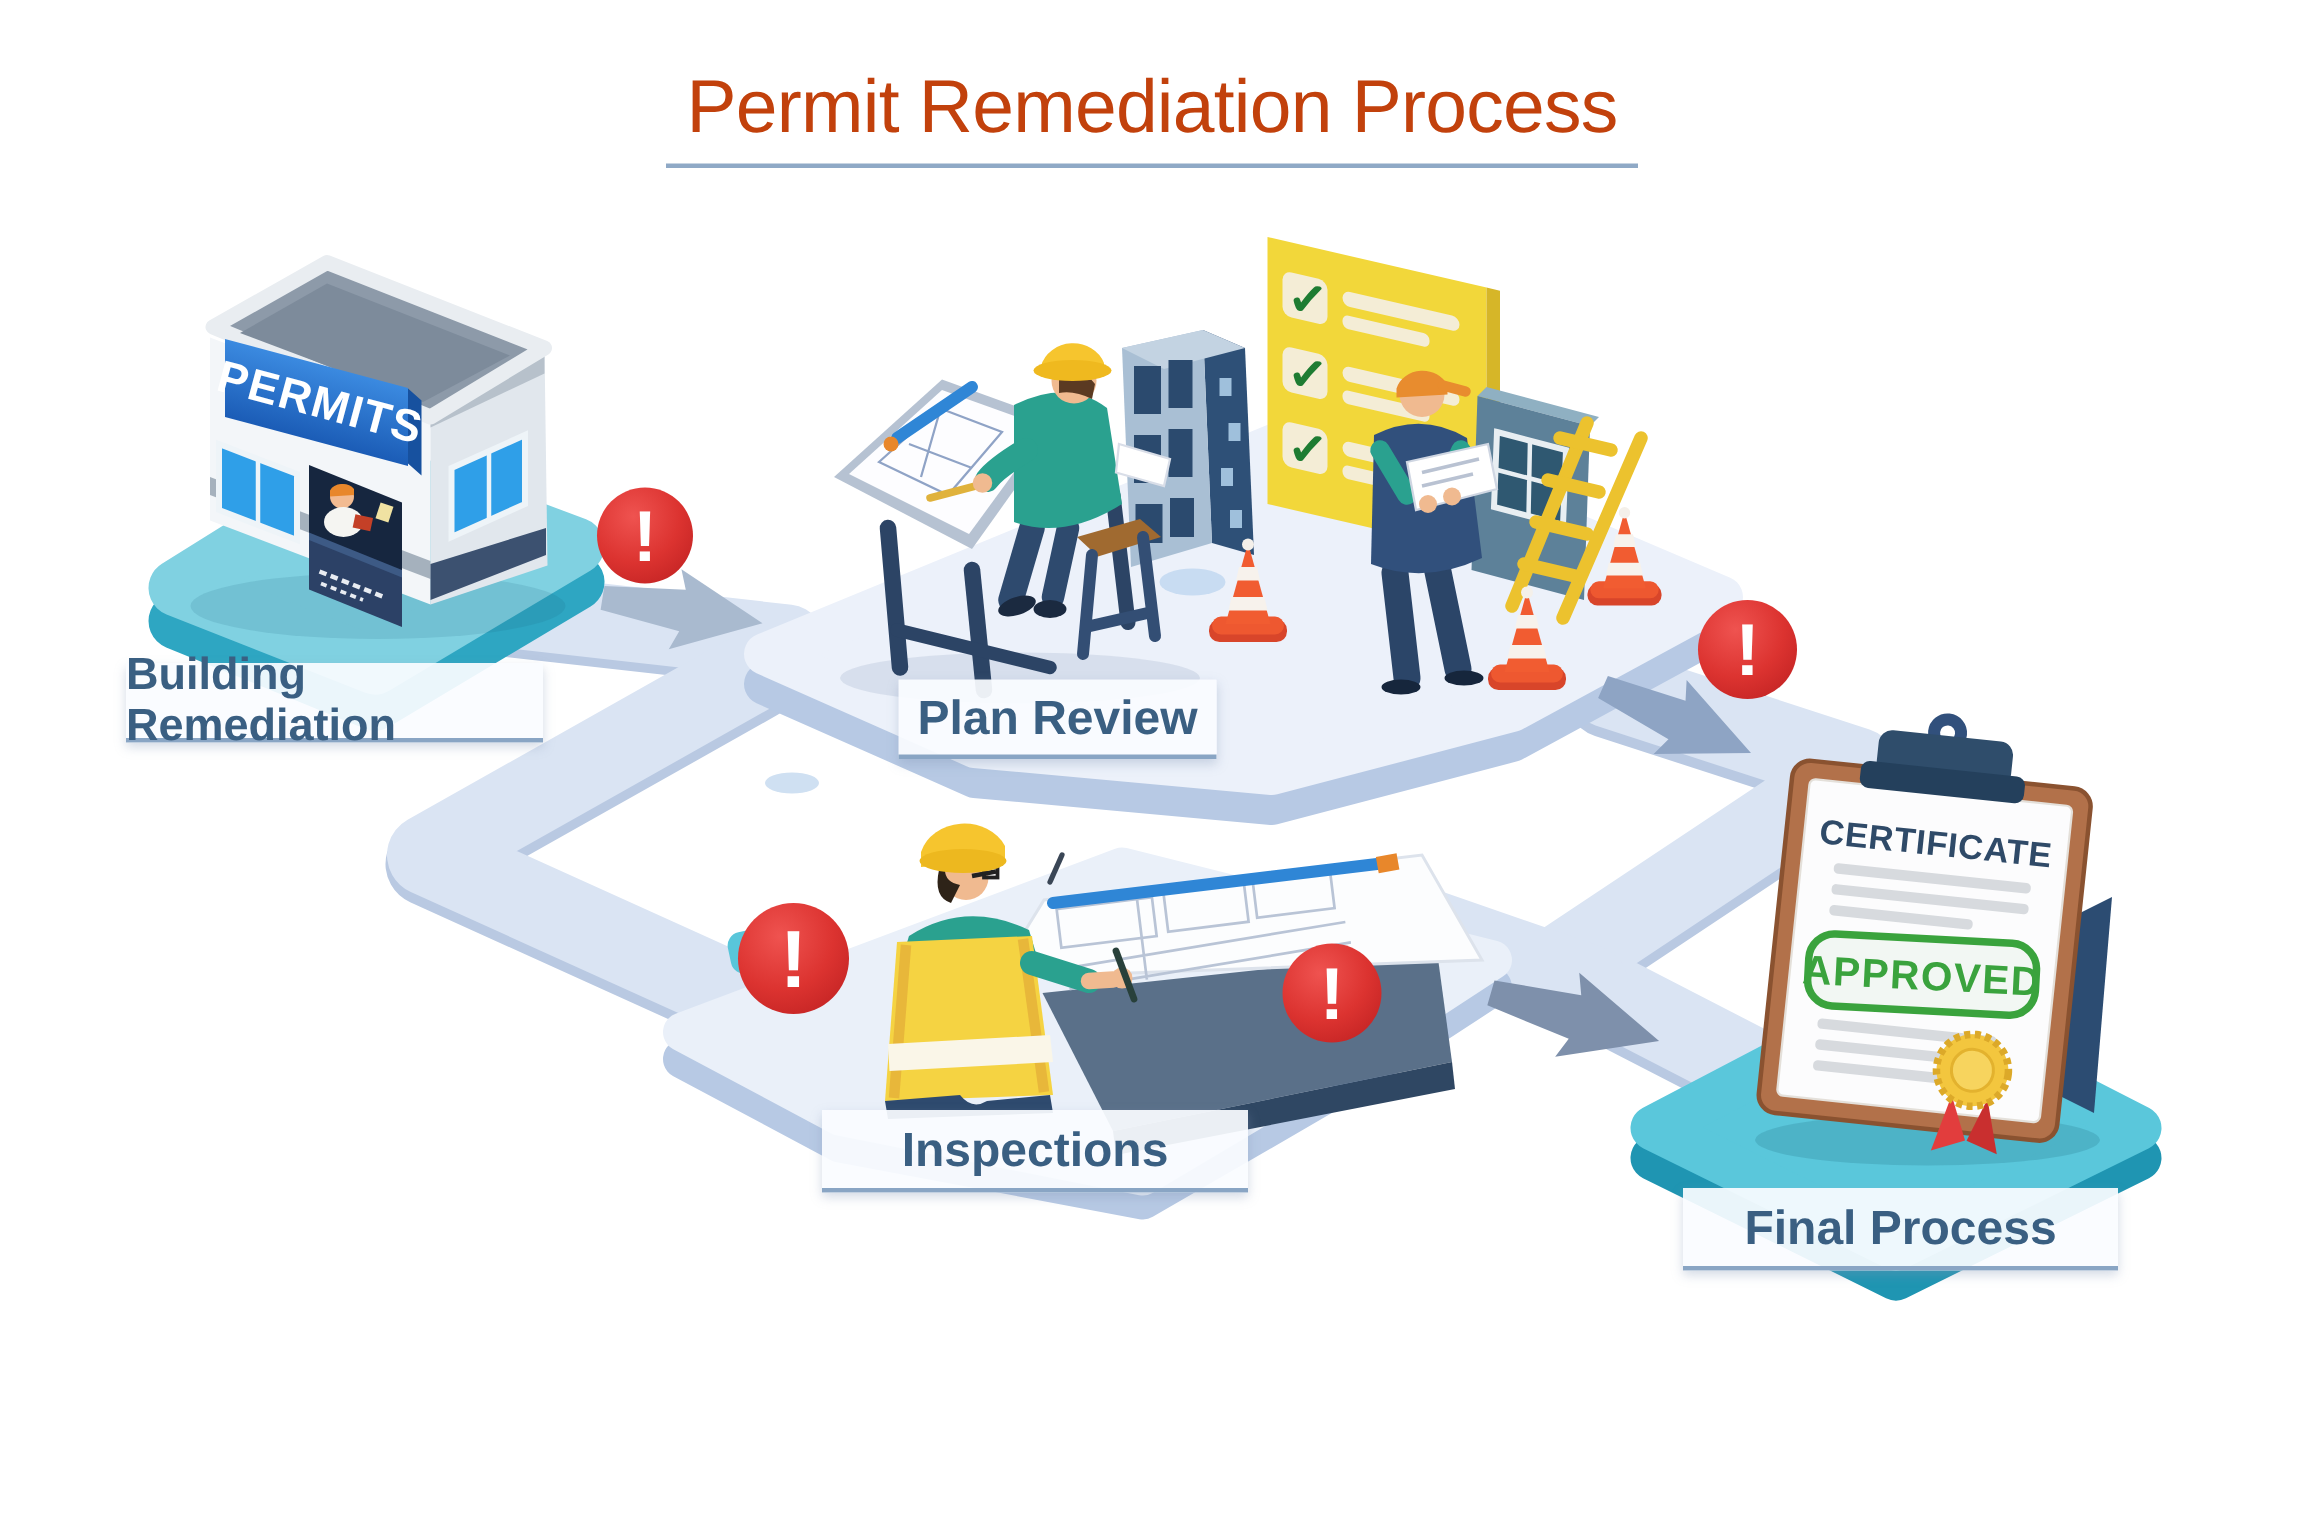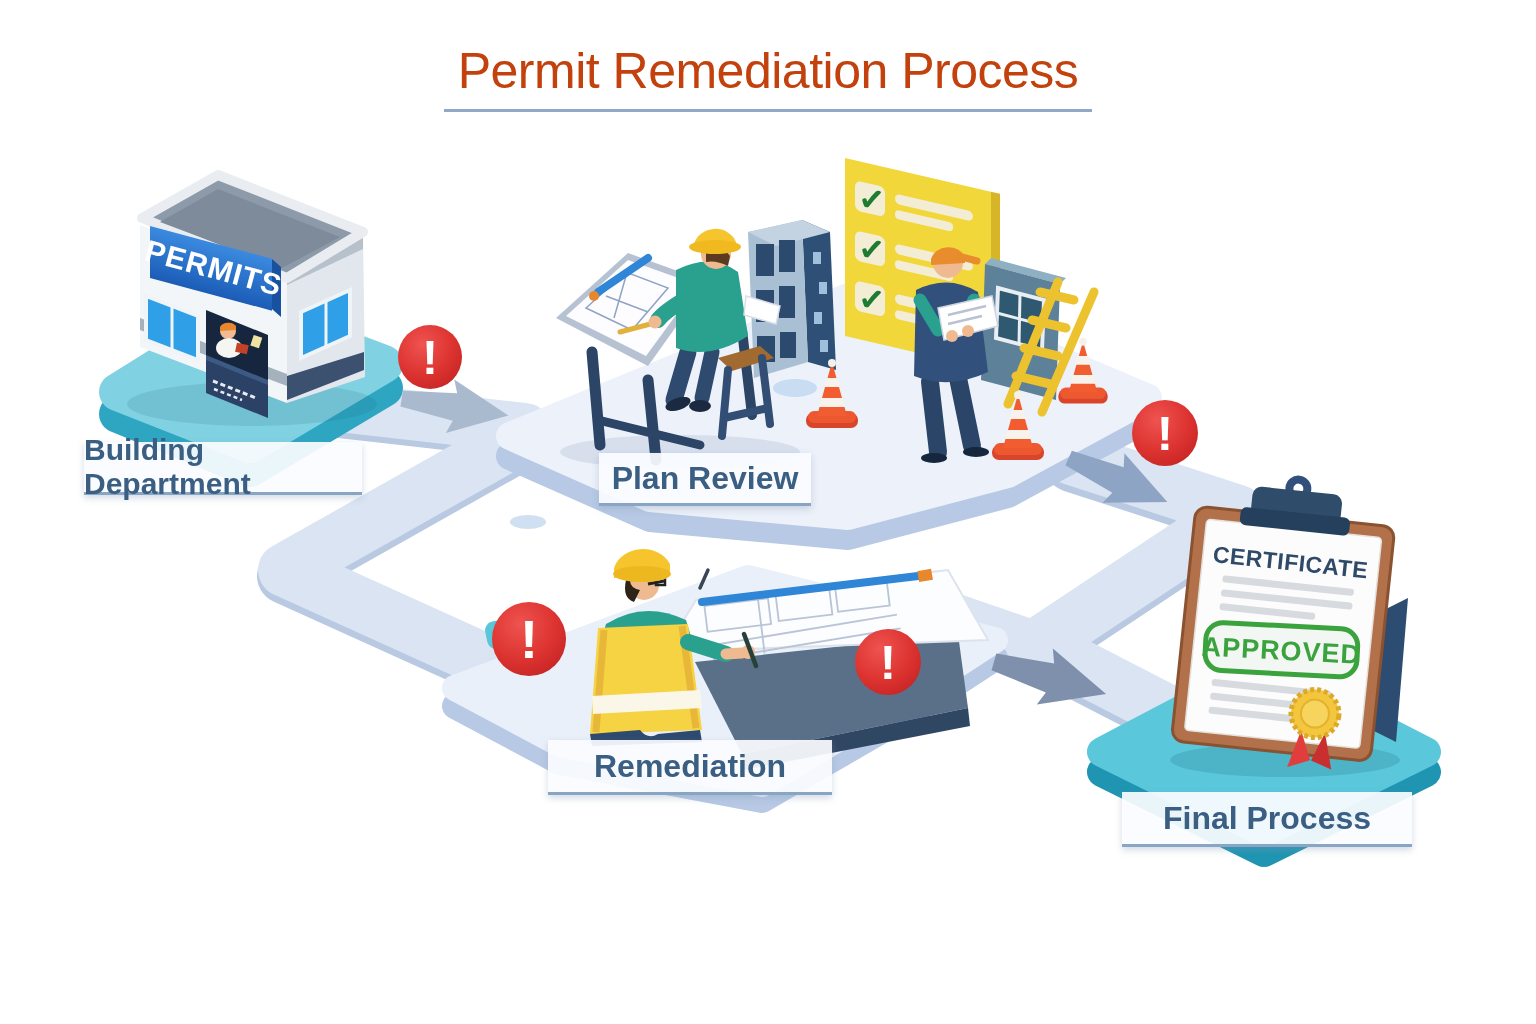--- a/index.html
+++ b/index.html
@@ -337,25 +337,25 @@
       <circle r="33" fill="url(#gradRed)"></circle>
       <text y="17" text-anchor="middle" font-size="49" font-weight="bold" fill="#ffffff">!</text>
     </g>
   </g>
 </svg>
 
 <div class="title-wrap">
   <span>Permit Remediation Process</span>
 </div>
 <div class="plate plate-bd">
-  <span>Building Department</span>
+  <span>Building Remediation</span>
 </div>
 <div class="plate plate-pr">
   <span>Plan Review</span>
 </div>
 <div class="plate plate-in">
-  <span>Remediation</span>
+  <span>Inspections</span>
 </div>
 <div class="plate plate-fa">
   <span>Final Process</span>
 </div>
 
 </div>
 
 </body></html>

